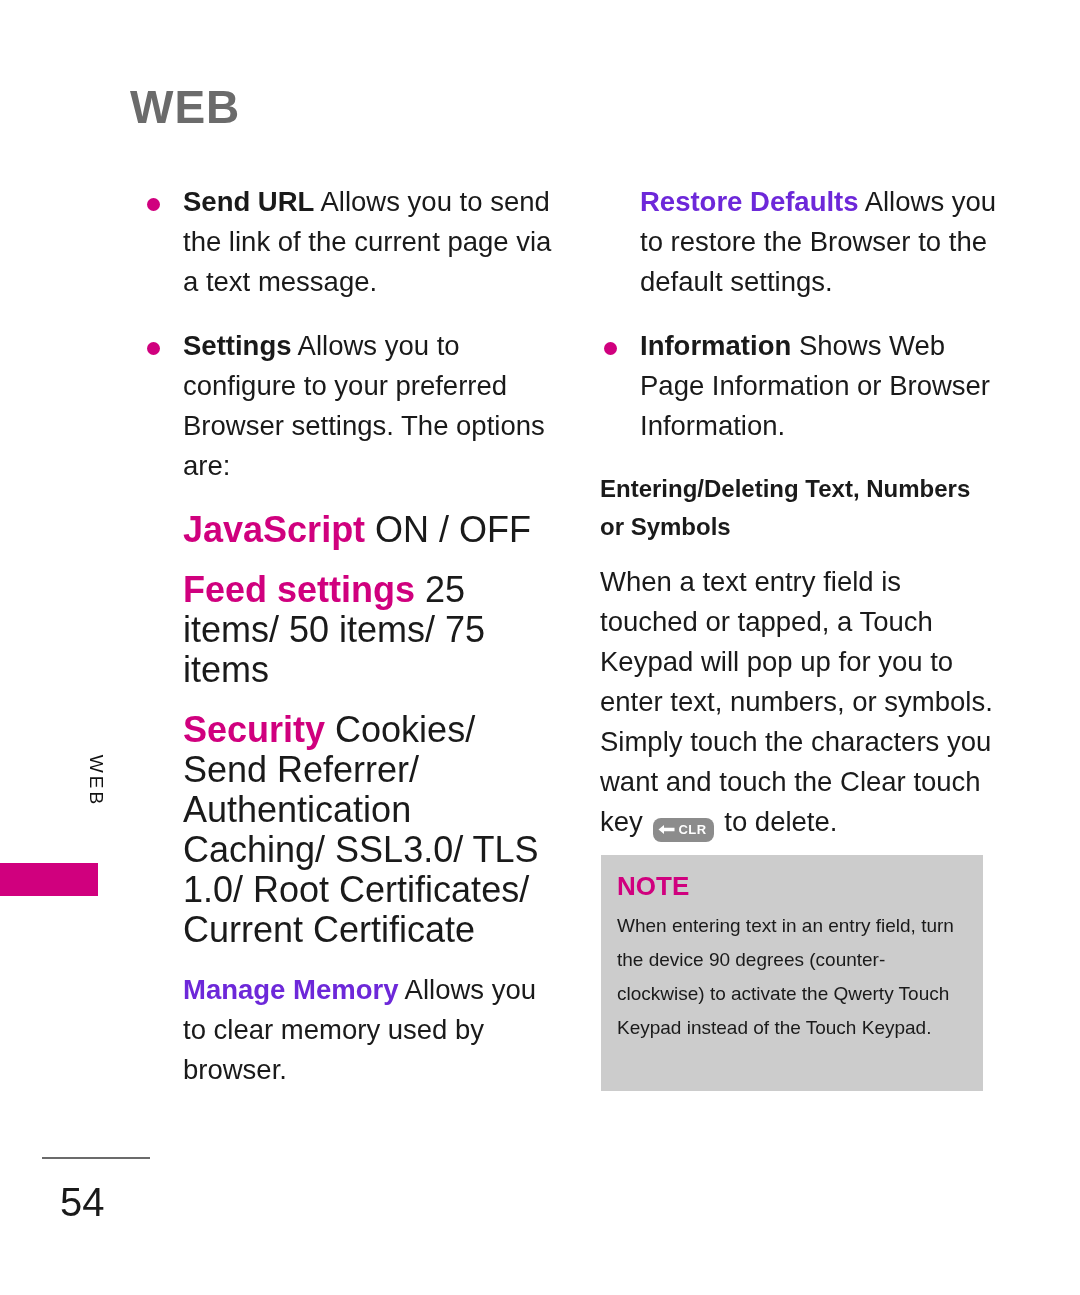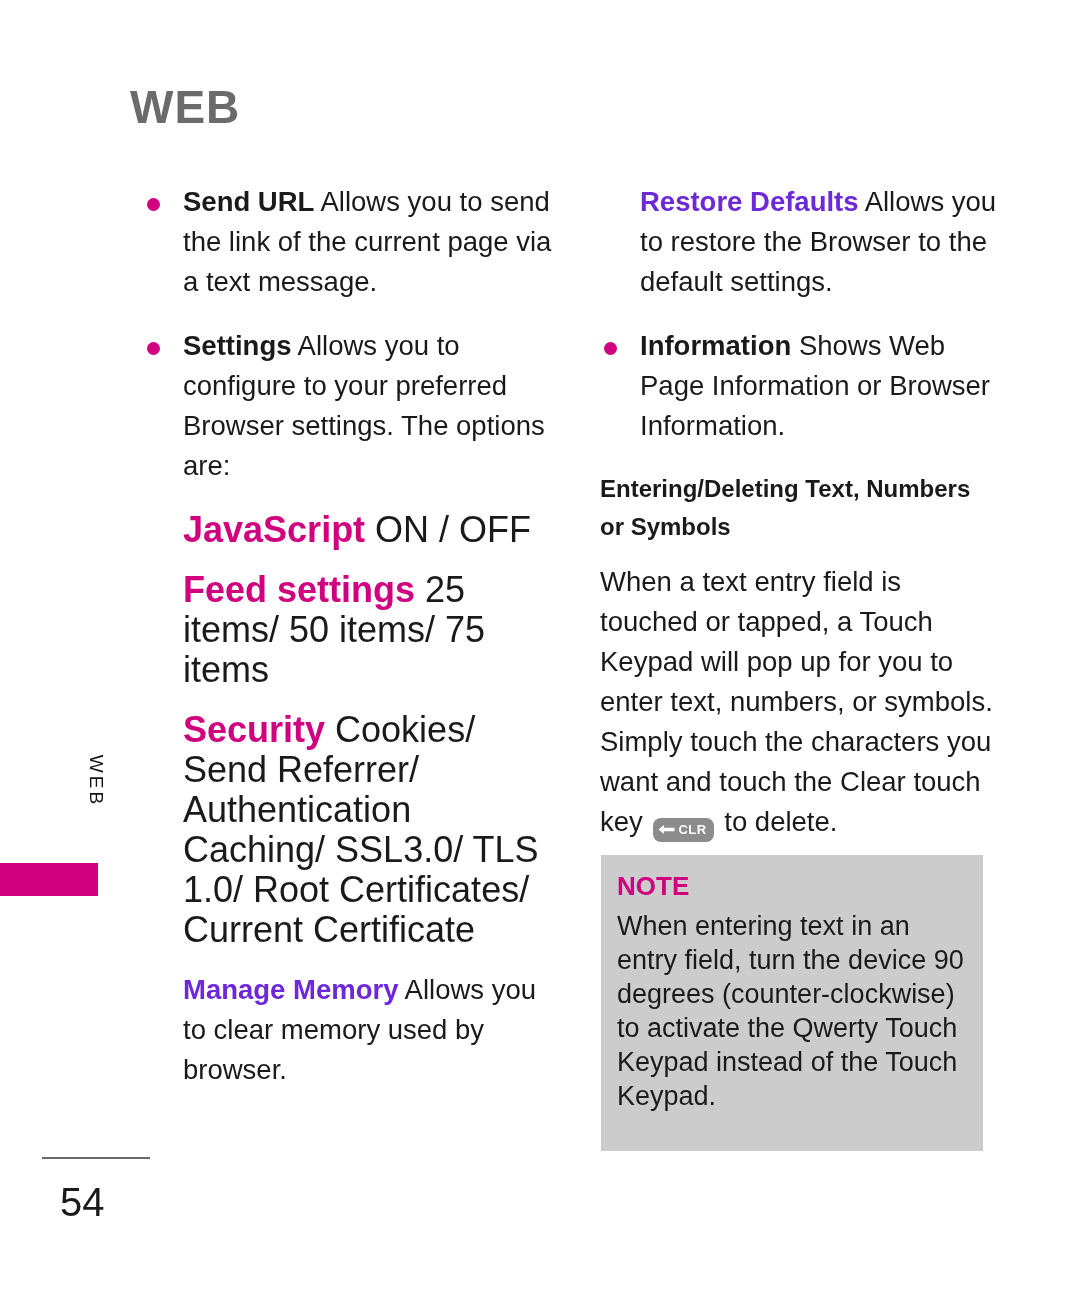--- a/index.html
+++ b/index.html
@@ -144,34 +144,34 @@
     letter-spacing: 0.5px;
     line-height: 1;
   }
 
   
   #note-box {
     position: absolute;
     left: 601px;
     top: 855px;
     width: 382px;
-    height: 296px;
+    height: 236px;
     background: #cccccc;
     box-sizing: border-box;
     padding: 14px 18px 0 16px;
   }
   #note-title {
     color: #d0007e;
     font-weight: bold;
     font-size: 26px;
     line-height: 34px;
     margin-bottom: 6px;
   }
   #note-body {
-    font-size: 27px;
+    font-size: 19px;
     line-height: 34px;
     color: #1a1a1a;
   }
 
   
   #footer-rule {
     position: absolute;
     left: 42px;
     top: 1157px;
     width: 108px;

